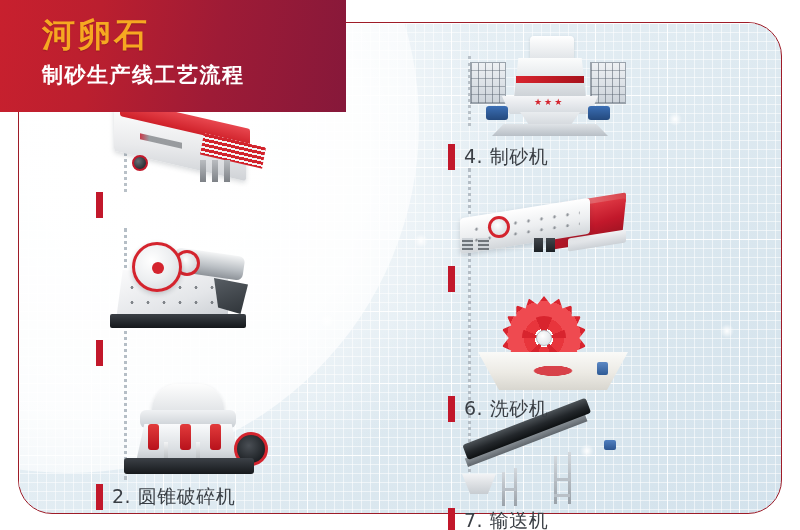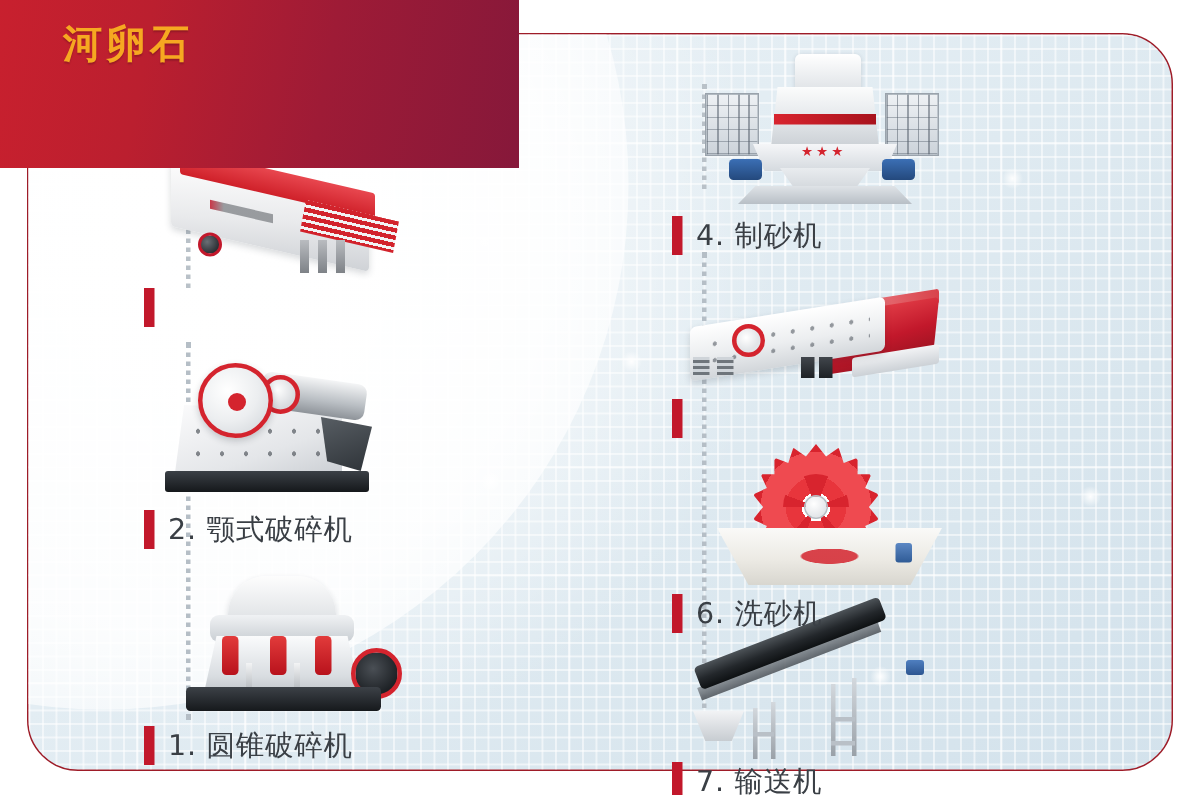--- a/index.html
+++ b/index.html
@@ -64,21 +64,21 @@
   .banner {
     position: absolute;
     left: 0; top: 0;
     width: 346px; height: 112px;
     background: linear-gradient(100deg, #c8202e 0%, #bb1f2f 28%, #9e1b36 62%, #86183a 100%);
     z-index: 30;
     padding: 14px 0 0 42px;
   }
   .banner-title {
     color: #f6a821;
-    font-size: 26px;
+    font-size: 33px;
     font-weight: bold;
     letter-spacing: 3px;
     line-height: 1.25;
     text-shadow: 0 1px 1px rgba(0,0,0,0.18);
   }
   .banner-sub {
     color: #ffffff;
     font-size: 21px;
     font-weight: bold;
     letter-spacing: 1.5px;
@@ -514,42 +514,41 @@
           <div class="dots"></div>
           <div class="chute"></div>
           <div class="shaft"></div>
           <div class="pulley"></div>
           <div class="flywheel"></div>
           <div class="base"></div>
         </div>
       </div>
       <div class="label-row">
         <span class="bar"></span>
-        <span class="label-text">2. 颚式破碎机</span>
       </div>
     </div>
 
     <div class="item" style="margin-top:16px;">
       <div class="art" style="height:102px;">
         <div class="mach cone">
           <div class="top"></div>
           <div class="collar"></div>
           <div class="bowl"></div>
           <div class="cyl" style="left:30px;"></div>
           <div class="cyl" style="left:62px;"></div>
           <div class="cyl" style="left:92px;"></div>
           <div class="rod" style="left:46px;"></div>
           <div class="rod" style="left:78px;"></div>
           <div class="motor"></div>
           <div class="base"></div>
         </div>
       </div>
       <div class="label-row">
         <span class="bar"></span>
-        <span class="label-text">1. 圆锥破碎机</span>
+        <span class="label-text">2. 圆锥破碎机</span>
       </div>
     </div>
 
   </div>
 
   <div class="col col-right">
 
     <div class="item">
       <div class="art" style="height:108px;">
         <div class="mach vsi">
@@ -628,15 +627,16 @@
       <div class="label-row">
         <span class="bar"></span>
         <span class="label-text">7. 输送机</span>
       </div>
     </div>
 
   </div>
 
   <div class="banner">
     <div class="banner-title">河卵石</div>
+    <div class="banner-sub">制砂生产线工艺流程</div>
   </div>
 
 </div>
 
 </body></html>

